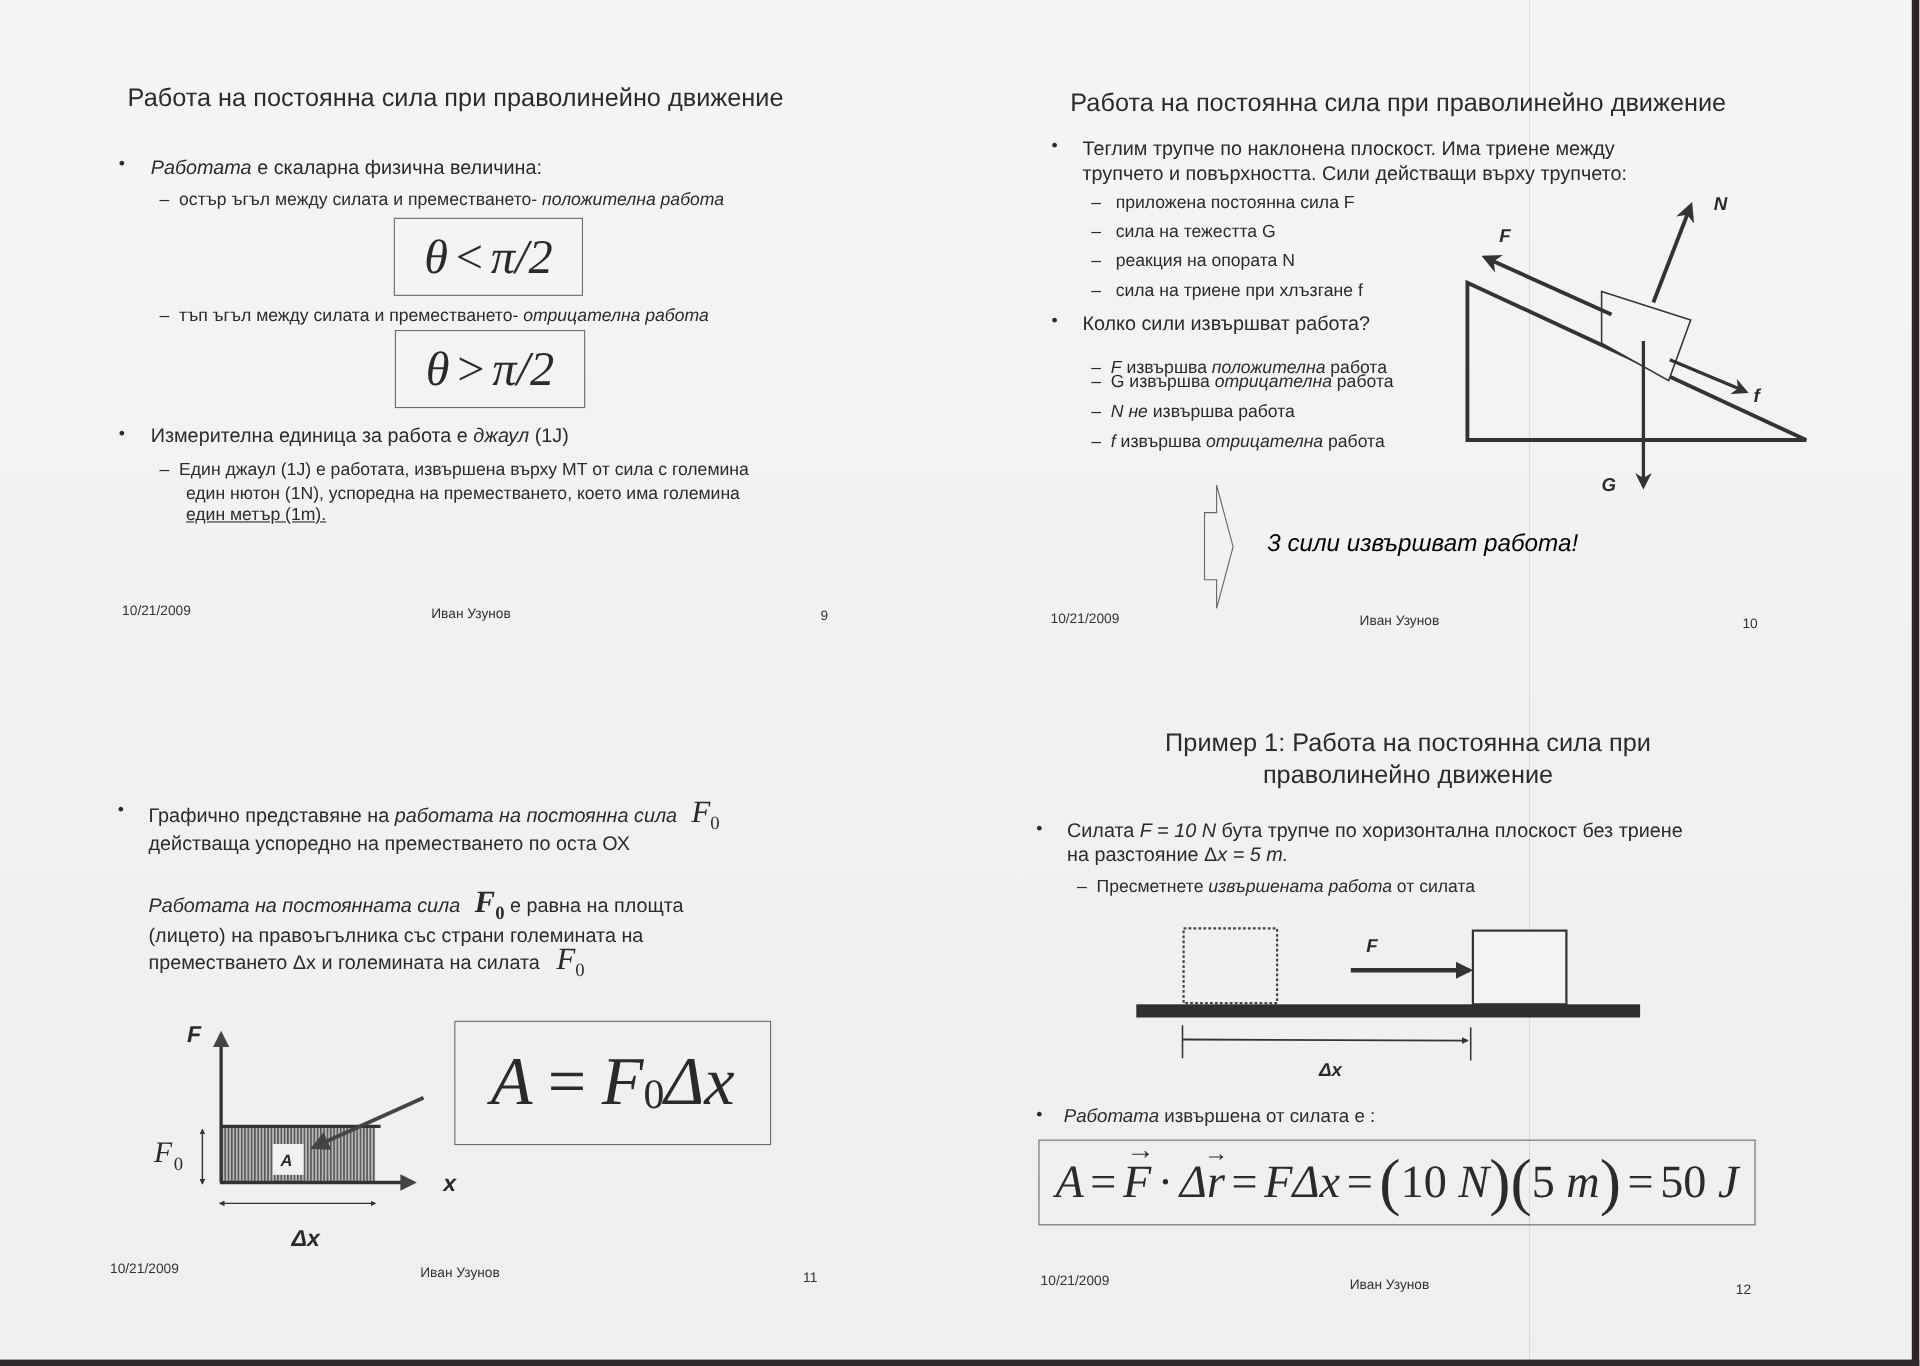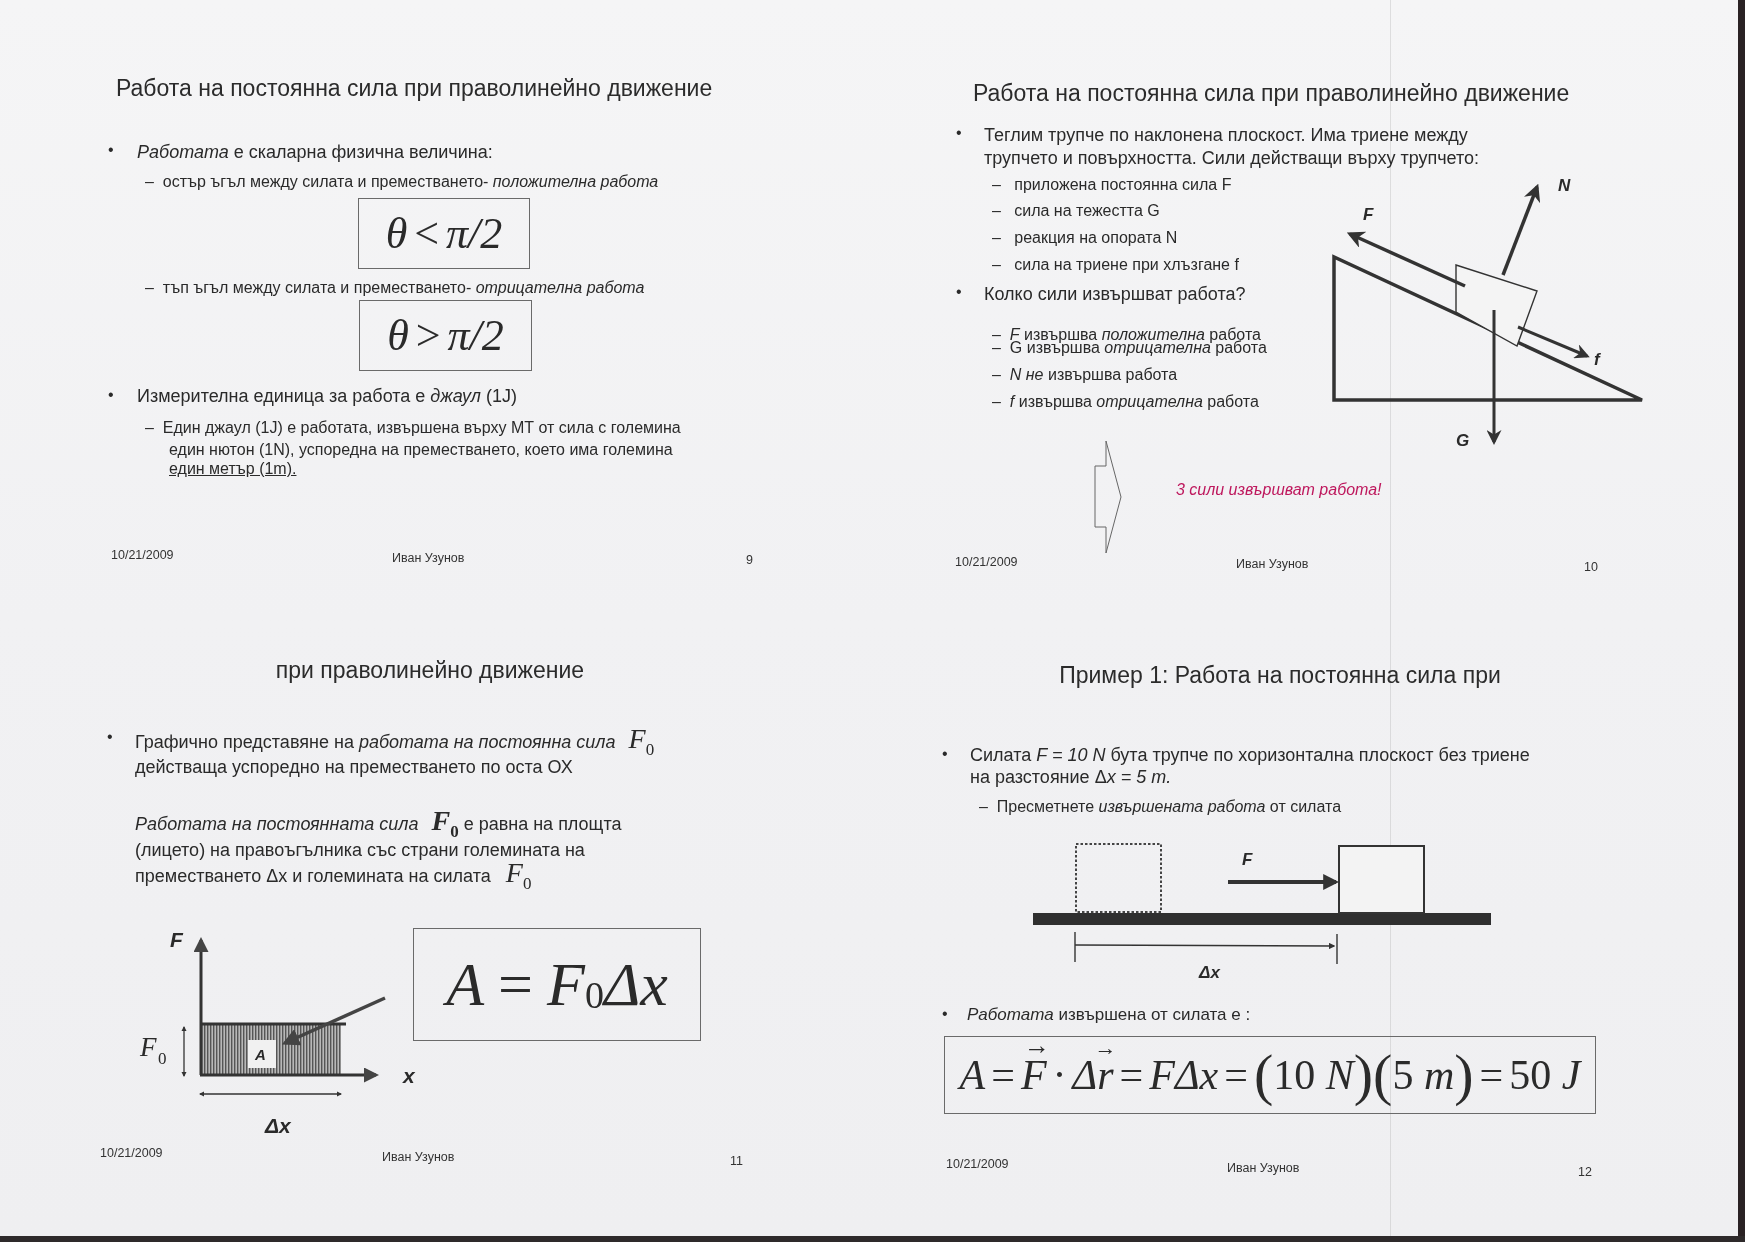--- a/index.html
+++ b/index.html
@@ -114,30 +114,29 @@
     <text class="lbl" x="1594" y="365" font-size="17">f</text>
     <text class="lbl" x="1456" y="446" font-size="17">G</text>
 
     <path d="M1095,443 L1107,443 L1107,440 L1095,440 Z" fill="none"></path>
     <path d="M1095,441 L1107,441 L1107,440 L1105,440" fill="none"></path>
     <path d="M1096,442 L1108,442 L1108,442 M1095,467 L1108,467 L1108,467" fill="none"></path>
     <path d="M1095,467 L1095,526 M1095,467 L1107,467" fill="none"></path>
     <polyline points="1106,441 1106,466 1095,466 1095,527 1106,527 1106,553 1121,497 1106,441" fill="none" stroke="#666" stroke-width="1"></polyline>
   </svg>
 
-  <div class="abs bi" style="left:1176px;top:481px;font-size:16px;color:#be185d;">3 сили извършват работа!</div>
+  <div class="abs bi" style="left:1152px;top:481px;font-size:22px;color:#000000;">3 сили извършват работа!</div>
 
   <div class="abs footer" style="left:955px;top:555px;">10/21/2009</div>
   <div class="abs footer" style="left:1236px;top:557px;">Иван Узунов</div>
   <div class="abs footer" style="left:1584px;top:560px;">10</div>
 </div>
 
 <div>
   <div class="abs title center" style="left:100px;top:656px;width:660px;">
-    <div>при праволинейно движение</div>
   </div>
 
   <span class="dot" style="left:107px;top:728px;">•</span>
   <div class="abs bullet" style="left:135px;top:728px;white-space:nowrap;">
     <span>Графично представяне на </span><span class="bi">работата на постоянна сила</span>
     <span class="math" style="font-size:28px;margin-left:8px;"><span>F</span><sub class="up" style="font-size:17px;">0</sub></span>
   </div>
   <div class="abs bullet" style="left:135px;top:756px;">действаща успоредно на преместването по оста ОХ</div>
 
   <div class="abs bullet" style="left:135px;top:810px;white-space:nowrap;">
@@ -188,20 +187,21 @@
   </div>
 
   <div class="abs footer" style="left:100px;top:1146px;">10/21/2009</div>
   <div class="abs footer" style="left:382px;top:1150px;">Иван Узунов</div>
   <div class="abs footer" style="left:730px;top:1154px;">11</div>
 </div>
 
 <div>
   <div class="abs title center" style="left:920px;top:661px;width:720px;">
     <div>Пример 1: Работа на постоянна сила при</div>
+    <div>праволинейно движение</div>
   </div>
 
   <span class="dot" style="left:942px;top:745px;">•</span>
   <div class="abs bullet" style="left:970px;top:744px;white-space:nowrap;">
     <span>Силата </span><span class="bi">F</span><span class="it"> = 10 N</span><span> бута трупче по хоризонтална плоскост без триене</span>
   </div>
   <div class="abs bullet" style="left:970px;top:766px;white-space:nowrap;">
     <span>на разстояние Δ</span><span class="bi">x</span><span class="it"> = 5 m.</span>
   </div>
   <div class="abs sub" style="left:979px;top:796px;">

